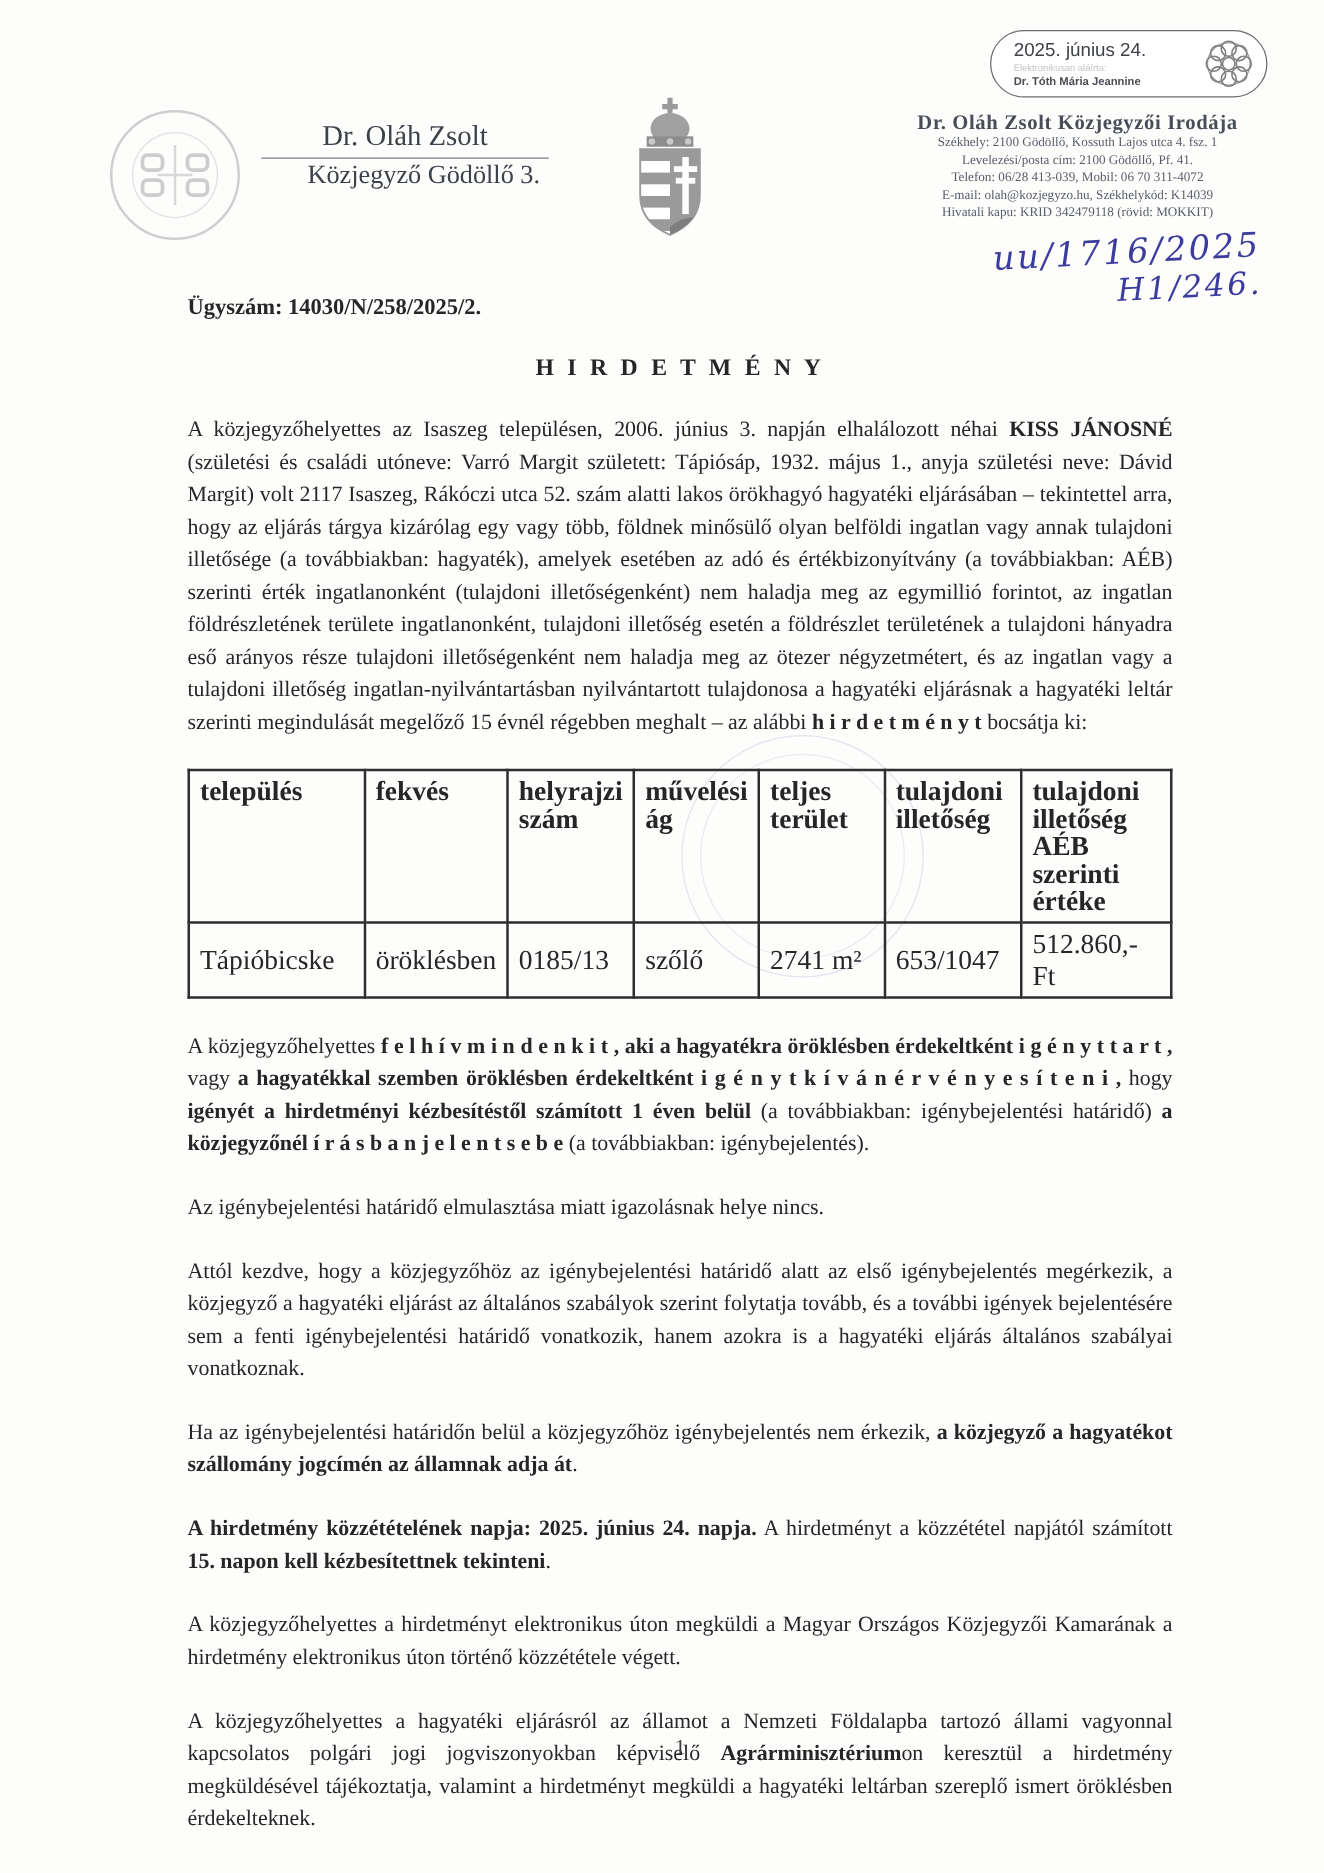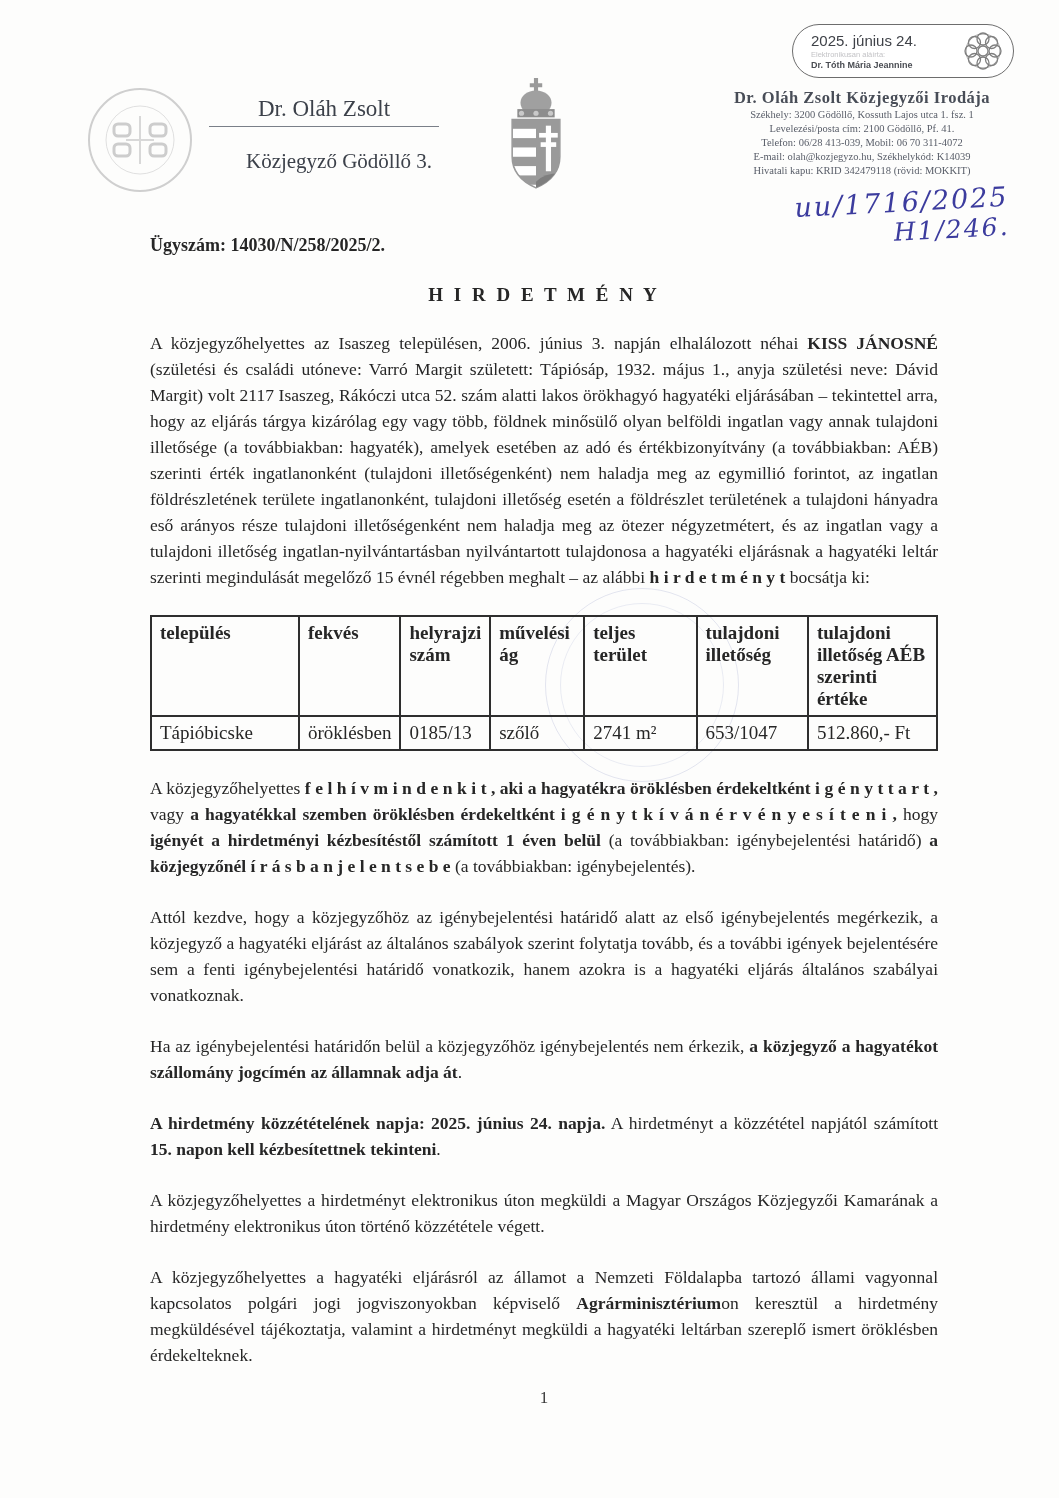--- a/index.html
+++ b/index.html
@@ -4,21 +4,21 @@
 <style>
   html,body{margin:0;padding:0;}
   body{width:1059px;height:1498px;position:relative;background:#fdfdfc;
        font-family:"Liberation Serif", serif;color:#262626;overflow:hidden;}
 
   
   .seal{position:absolute;left:86px;top:86px;width:108px;height:108px;}
   .name-block{position:absolute;left:209px;top:96px;width:260px;text-align:center;}
   .notary-name{font-size:23px;color:#3c414a;border-bottom:1.5px solid #7a7f88;
                padding-bottom:4px;width:230px;}
-  .notary-sub{font-size:21px;color:#3c414a;margin-top:22px;}
+  .notary-sub{font-size:21px;color:#3c414a;margin-top:0;}
   .coa{position:absolute;left:504px;top:78px;width:64px;height:114px;}
 
   .date-stamp{position:absolute;left:792px;top:24px;width:222px;height:54px;
               border:1.5px solid #6d6d6d;border-radius:27px;display:flex;
               align-items:center;padding:2px 10px 2px 18px;box-sizing:border-box;
               background:#fff;}
   .date-stamp .txt{flex:1;font-family:"Liberation Sans",sans-serif;}
   .stamp-date{font-size:15px;color:#3f4248;}
   .stamp-note{font-size:7.5px;color:#c3c3c6;margin-top:1px;}
   .stamp-signer{font-size:9px;color:#4a4d53;font-weight:bold;margin-top:1px;}
@@ -44,21 +44,21 @@
   .doc{position:absolute;left:150px;top:232px;width:788px;font-size:17.5px;
        line-height:26px;text-align:justify;}
   .doc p{margin:0 0 25px 0;}
   .case-number{font-weight:bold;font-size:18px;margin-bottom:24px;text-align:left;}
   .doc-title{text-align:center;font-weight:bold;font-size:19px;letter-spacing:3px;
              margin-bottom:22px;}
   .intro-line{margin-bottom:10px !important;}
   .b{font-weight:bold;}
 
   table.prop{border-collapse:collapse;width:100%;margin:0 0 24px 0;
-             font-size:19px;background:transparent;}
+             font-size:22px;background:transparent;}
   table.prop th,table.prop td{border:2px solid #2e2e2e;}
   table.prop th{font-weight:bold;text-align:left;vertical-align:top;
                 padding:5px 8px;height:56px;line-height:22px;}
   table.prop td{padding:3px 8px;height:26px;}
 
   .page-number{position:absolute;left:150px;top:1388px;width:788px;
                text-align:center;font-size:17px;color:#3a3a3a;}
 </style>
 </head>
 <body>
@@ -134,21 +134,21 @@
         <circle cx="11.5" cy="28.5" r="6"></circle>
           <circle cx="28.5" cy="28.5" r="6"></circle>
         <circle cx="20" cy="20" r="5"></circle>
       </g>
     </svg>
   </div>
 </div>
 
 <div class="office">
   <div class="office-title">Dr. Oláh Zsolt Közjegyzői Irodája</div>
-  <div class="office-line">Székhely: 3200 Gödöllő, Kossuth Lajos utca 1. fsz. 1</div>
+  <div class="office-line">Székhely: 2100 Gödöllő, Kossuth Lajos utca 4. fsz. 1</div>
   <div class="office-line">Levelezési/posta cím: 2100 Gödöllő, Pf. 41.</div>
   <div class="office-line">Telefon: 06/28 413-039, Mobil: 06 70 311-4072</div>
   <div class="office-line">E-mail: olah@kozjegyzo.hu, Székhelykód: K14039</div>
   <div class="office-line">Hivatali kapu: KRID 342479118 (rövid: MOKKIT)</div>
 </div>
 
 <div class="handwritten">
   <div class="hw1">uu/1716/2025</div>
   <div class="hw2">H1/246.</div>
 </div>
@@ -189,20 +189,21 @@
         <td>0185/13</td>
         <td>szőlő</td>
         <td>2741 m²</td>
         <td>653/1047</td>
         <td>512.860,- Ft</td>
       </tr>
     </tbody>
   </table>
 
   <p><span>A közjegyzőhelyettes </span><span class="b">f e l h í v   m i n d e n k i t ,  aki a hagyatékra öröklésben érdekeltként  i g é n y t   t a r t , </span><span>vagy </span><span class="b">a hagyatékkal szemben öröklésben érdekeltként  i g é n y t   k í v á n   é r v é n y e s í t e n i , </span><span>hogy </span><span class="b">igényét a hirdetményi kézbesítéstől számított 1 éven belül </span><span>(a továbbiakban: igénybejelentési határidő) </span><span class="b">a közjegyzőnél  í r á s b a n   j e l e n t s e   b e</span><span>  (a továbbiakban: igénybejelentés).</span></p>
+  <p><span>Az igénybejelentési határidő elmulasztása miatt igazolásnak helye nincs.</span></p>
   <p><span>Attól kezdve, hogy a közjegyzőhöz az igénybejelentési határidő alatt az első igénybejelentés megérkezik, a közjegyző a hagyatéki eljárást az általános szabályok szerint folytatja tovább, és a további igények bejelentésére sem a fenti igénybejelentési határidő vonatkozik, hanem azokra is a hagyatéki eljárás általános szabályai vonatkoznak.</span></p>
   <p><span>Ha az igénybejelentési határidőn belül a közjegyzőhöz igénybejelentés nem érkezik, </span><span class="b">a közjegyző a hagyatékot szállomány jogcímén az államnak adja át</span><span>.</span></p>
   <p><span class="b">A hirdetmény közzétételének napja: 2025. június 24. napja.</span><span> A hirdetményt a közzététel napjától számított </span><span class="b">15. napon kell kézbesítettnek tekinteni</span><span>.</span></p>
   <p><span>A közjegyzőhelyettes a hirdetményt elektronikus úton megküldi a Magyar Országos Közjegyzői Kamarának a hirdetmény elektronikus úton történő közzététele végett.</span></p>
   <p><span>A közjegyzőhelyettes a hagyatéki eljárásról az államot a Nemzeti Földalapba tartozó állami vagyonnal kapcsolatos polgári jogi jogviszonyokban képviselő </span><span class="b">Agrárminisztérium</span><span>on keresztül a hirdetmény megküldésével tájékoztatja, valamint a hirdetményt megküldi a hagyatéki leltárban szereplő ismert öröklésben érdekelteknek.</span></p>
 </div>
 
 <div class="page-number">1</div>
 
 </body></html>

